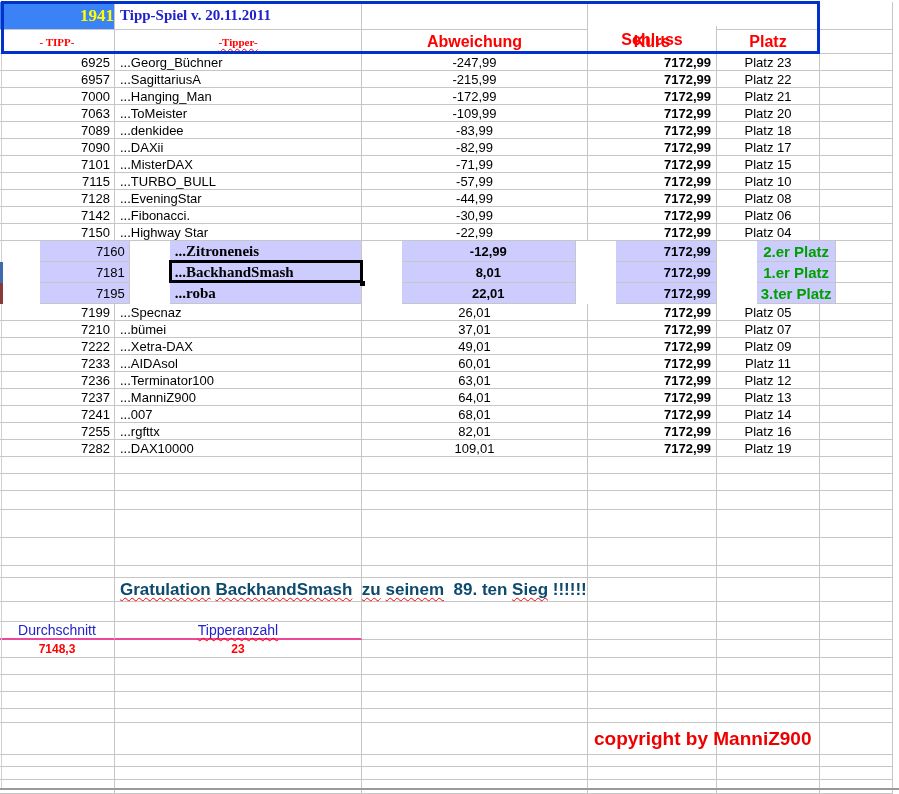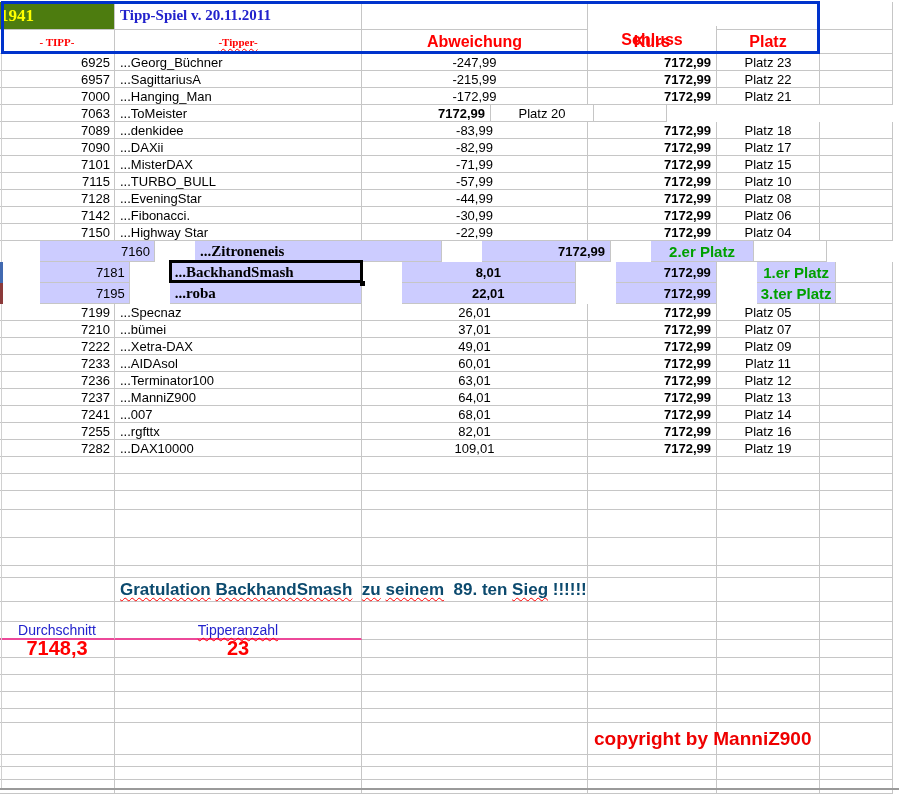--- a/index.html
+++ b/index.html
@@ -20,41 +20,41 @@
   .cD{width:129px;justify-content:flex-end;padding-right:5px;font-weight:bold;}
   .cE{width:103px;justify-content:center;}
   .cF{width:73px;}
   .r17{height:17px;} .r21{height:21px;}
   .hl .cA,.hl .cB,.hl .cC,.hl .cD,.hl .cE{background:#ccccff;margin-left:40px;}
   .hl .cB{font-family:"Liberation Serif",serif;font-weight:bold;font-size:15px;}
   .hl .cC{font-weight:bold;}
   .hl .cE{color:#00a000;font-weight:bold;font-size:15px;}
   
   .hrow1{height:28px;} .hrow2{height:24px;}
-  .codebox{background:#4d7c0f;justify-content:flex-start;padding-right:0;}
+  .codebox{background:#3b82f6;justify-content:flex-end;padding-right:0;}
   .codebox span{color:#ffff00;font-family:"Liberation Serif",serif;font-weight:bold;font-size:17px;}
   .titlecell{font-family:"Liberation Serif",serif;font-weight:bold;font-size:15px;color:#2222cc;}
   .redsans{justify-content:center;color:#ff0000;font-weight:bold;font-size:16px;padding:0;}
   .redserif{justify-content:center;color:#ff0000;font-family:"Liberation Serif",serif;font-weight:bold;font-size:11px;padding:0;}
   .wavy{text-decoration-line:underline;text-decoration-style:wavy;text-decoration-color:#ff0000;text-decoration-thickness:1px;text-underline-offset:2px;text-decoration-skip-ink:none;}
   .hdr-border{position:absolute;left:1px;top:1px;width:819px;height:53px;border:3px solid #0033cc;box-sizing:border-box;z-index:6;pointer-events:none;}
   
   .sel-border{position:absolute;left:-1px;top:-2px;right:-2px;bottom:-1px;border:3px solid #000;z-index:4;pointer-events:none;}
   .sel-handle{position:absolute;right:-4px;bottom:-4px;width:5px;height:5px;background:#000;z-index:5;pointer-events:none;}
   .stripe{position:absolute;left:0;top:0;bottom:0;width:3px;z-index:3;}
   .stripe.blue{background:#4169b0;}
   .stripe.maroon{background:#8b3a3a;}
   
   .congrats-text{
     position:absolute;left:120px;top:0;bottom:0;display:flex;align-items:center;
     color:#0c4a6e;font-weight:bold;font-size:17px;white-space:pre;z-index:2;
   }
   .sumlabel{justify-content:center;color:#2222cc;font-size:14px;padding:0;}
   .black-bottom{border-bottom:2px solid #ec4899;}
-  .sumvalue{justify-content:center;color:#ff0000;font-weight:bold;font-size:20px;padding:0;}
+  .sumvalue{justify-content:center;color:#ff0000;font-weight:bold;font-size:12px;padding:0;}
   .copyright-text{
     position:absolute;left:594px;top:0;bottom:0;display:flex;align-items:center;
     color:#ee0000;font-weight:bold;font-size:19px;white-space:pre;z-index:2;
   }
   .left-line{position:absolute;left:1px;top:2px;height:786px;width:1px;background:#d0d0d0;z-index:1;pointer-events:none;}
   .bottom-edge{position:absolute;left:0;top:788px;width:899px;height:2px;background:#9a9a9a;z-index:7;}
 </style>
 </head>
 <body>
 
@@ -104,20 +104,21 @@
         <div class="cell cA">7000</div>
         <div class="cell cB">...Hanging_Man</div>
         <div class="cell cC">-172,99</div>
         <div class="cell cD">7172,99</div>
         <div class="cell cE">Platz 21</div>
         <div class="cell cF"></div>
       </div>
       <div class="row r17">
         <div class="cell cA">7063</div>
         <div class="cell cB">...ToMeister</div>
+        <div class="cell cC">-109,99</div>
         <div class="cell cD">7172,99</div>
         <div class="cell cE">Platz 20</div>
         <div class="cell cF"></div>
       </div>
       <div class="row r17">
         <div class="cell cA">7089</div>
         <div class="cell cB">...denkidee</div>
         <div class="cell cC">-83,99</div>
         <div class="cell cD">7172,99</div>
         <div class="cell cE">Platz 18</div>
@@ -167,20 +168,21 @@
         <div class="cell cA">7150</div>
         <div class="cell cB">...Highway Star</div>
         <div class="cell cC">-22,99</div>
         <div class="cell cD">7172,99</div>
         <div class="cell cE">Platz 04</div>
         <div class="cell cF"></div>
       </div>
       <div class="row r21 hl">
         <div class="cell cA">7160</div>
         <div class="cell cB">...Zitroneneis</div>
+        <div class="cell cC">-12,99</div>
         <div class="cell cD">7172,99</div>
         <div class="cell cE">2.er Platz</div>
         <div class="cell cF"></div>
       </div>
       <div class="row r21 hl">
         <div class="cell cA">7181</div>
         <div class="cell cB">...BackhandSmash<div class="sel-border"></div><div class="sel-handle"></div></div>
         <div class="cell cC">8,01</div>
         <div class="cell cD">7172,99</div>
         <div class="cell cE">1.er Platz</div>

